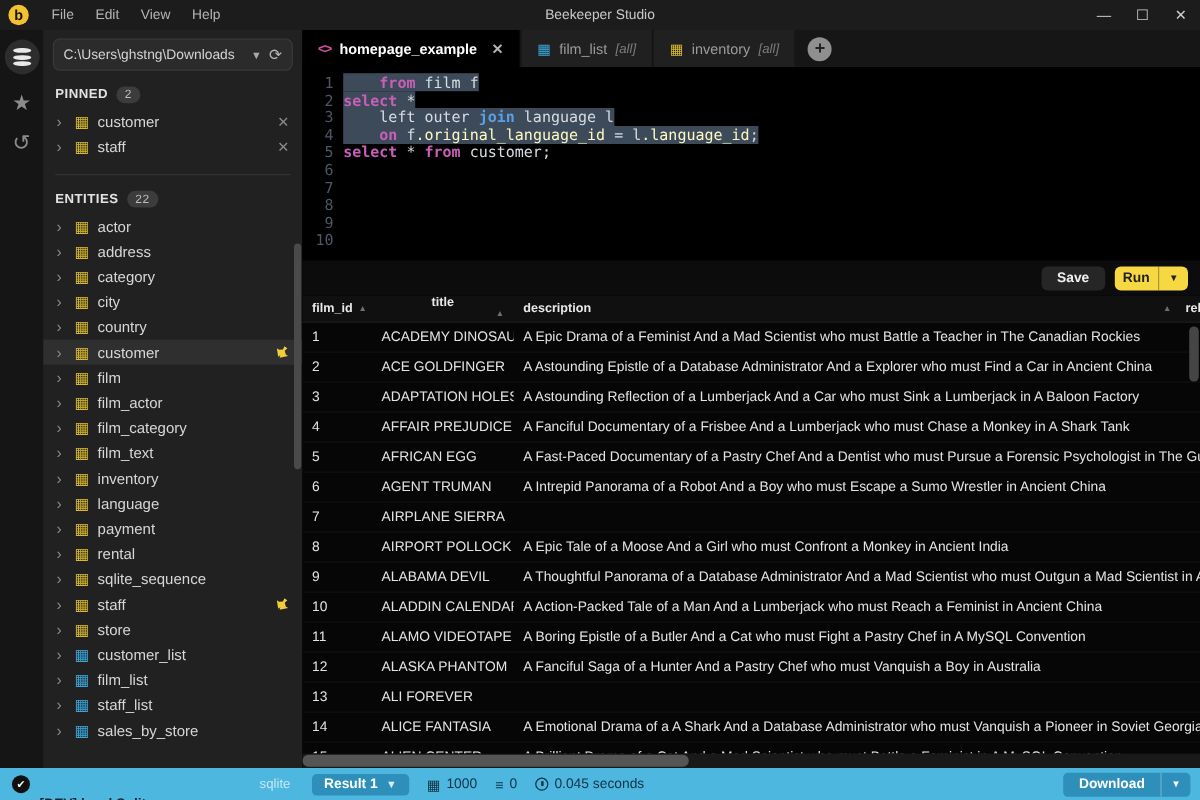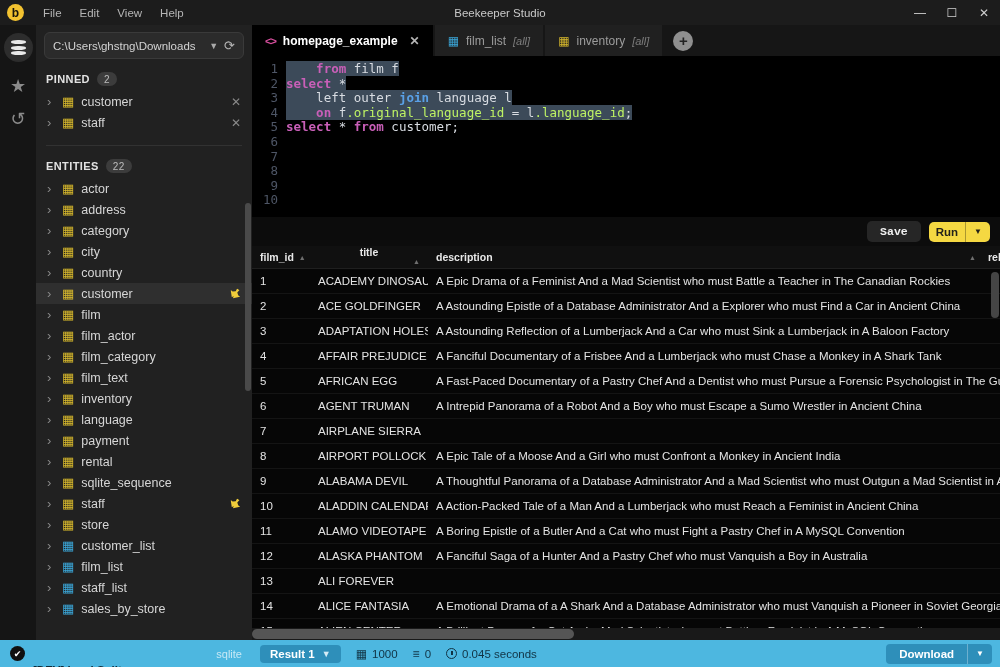--- a/index.html
+++ b/index.html
@@ -77,27 +77,27 @@
 
   .editor { height:161px; background:#000; display:flex; flex:none;
             font-family:"DejaVu Sans Mono", monospace; font-size:12.5px; line-height:14.6px; padding-top:6px; }
   .gutter { width:26px; text-align:right; color:#4e5666; padding-right:0; }
   .ln { height:14.6px; }
   .codecol { flex:1; padding-left:8px; }
   .code-line { height:14.6px; white-space:pre; }
   .sel-span { background:#3c4a59; }
   .tok-kw { color:#c95fb8; font-weight:bold; }
   .tok-fn { color:#5aa0e6; font-weight:bold; }
-  .tok-pr { color:#bef264; }
+  .tok-pr { color:#fef9c3; }
   .tok-pl { color:#d8dce2; }
 
   .toolbar { height:29px; background:#0c0c0c; display:flex; align-items:center; flex:none;
              justify-content:flex-end; gap:8px; padding-right:10px; }
   .save-btn { background:#262626; color:#f0f0f0; font-size:11.5px; font-weight:bold;
-              padding:4px 13px; border-radius:5px;font-family:Liberation Mono, monospace; }
+              padding:4px 13px; border-radius:5px; }
   .run-btn { display:flex; background:#f5d842; border-radius:5px; overflow:hidden;
              color:#23211a; font-weight:bold; font-size:11.5px; }
   .run-main { padding:4px 7px; border-right:1px solid rgba(0,0,0,.3); }
   .run-caret { padding:4px 8px; font-size:8px; display:flex; align-items:center; }
 
   .results { flex:1; display:flex; flex-direction:column; overflow:hidden; position:relative; }
   .thead { height:23px; background:#101010; display:flex; align-items:center; flex:none;
            font-size:10.5px; font-weight:bold; color:#e8e8e8; border-bottom:1px solid #1f1f1f; }
   .th { display:flex; align-items:center; padding:0 8px; height:100%; }
   .th-id { width:58px; }

